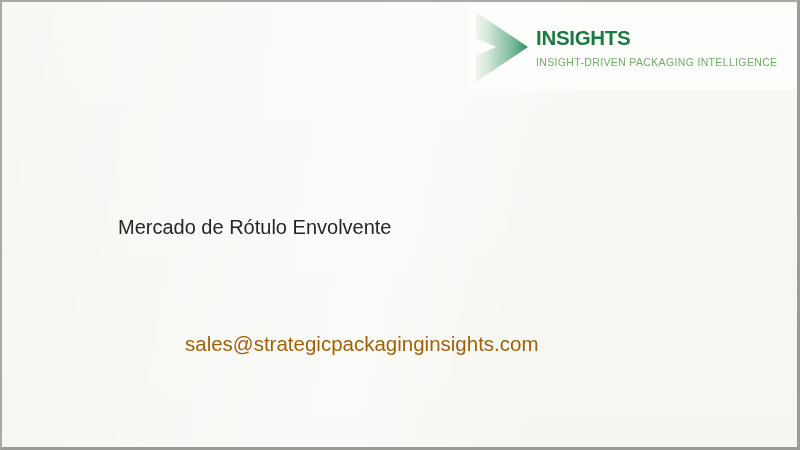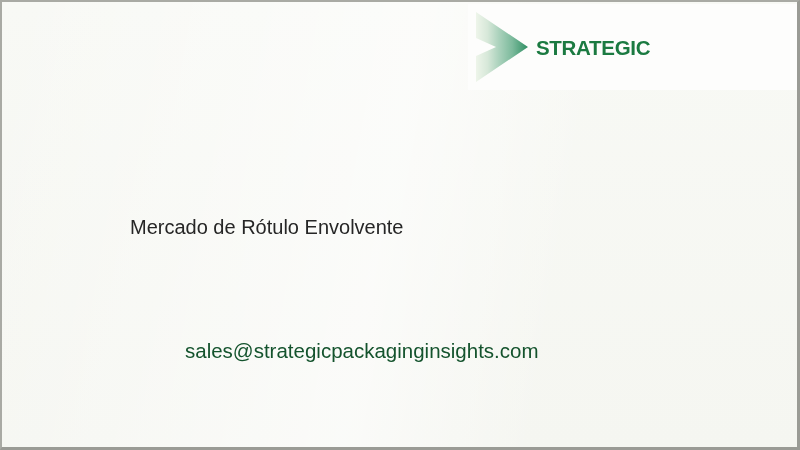--- a/index.html
+++ b/index.html
@@ -111,32 +111,32 @@
     font-family: "Liberation Sans", sans-serif;
     font-size: 10.5px;
     color: #75ab6c;
     letter-spacing: 0.35px;
     white-space: nowrap;
   }
 
   
   .title-text {
     position: absolute;
-    left: 128px;
+    left: 116px;
     top: 214px;
     font-size: 20px;
     color: #262626;
     white-space: nowrap;
   }
   .email-text {
     position: absolute;
     left: 183px;
-    top: 337px;
+    top: 330px;
     font-size: 20.5px;
-    color: #14532d;
+    color: #a16207;
     white-space: nowrap;
   }
 </style>
 </head>
 <body>
 
 <div id="slide">
 
   <div class="deco">
     <div class="deco-half deco-top">
@@ -175,20 +175,21 @@
             <stop offset="22%" stop-color="#d7e8d9"></stop>
             <stop offset="45%" stop-color="#a9d1bb"></stop>
             <stop offset="70%" stop-color="#7cba9c"></stop>
             <stop offset="100%" stop-color="#2f8f63"></stop>
           </linearGradient>
         </defs>
         <path d="M6 4 L6 30 L26 39 L6 48 L6 74 L58 39 Z" fill="url(#chevGrad)"></path>
       </svg>
     </div>
     <div class="logo-text">
-      <div class="logo-line1">STRATEGIC</div>
+      <div class="logo-line1">INSIGHTS</div>
+      <div class="logo-tag">INSIGHT-DRIVEN PACKAGING INTELLIGENCE</div>
     </div>
   </div>
 
   <div class="title-text">Mercado de Rótulo Envolvente</div>
   <div class="email-text">sales@strategicpackaginginsights.com</div>
 
 </div>
 
 </body></html>

